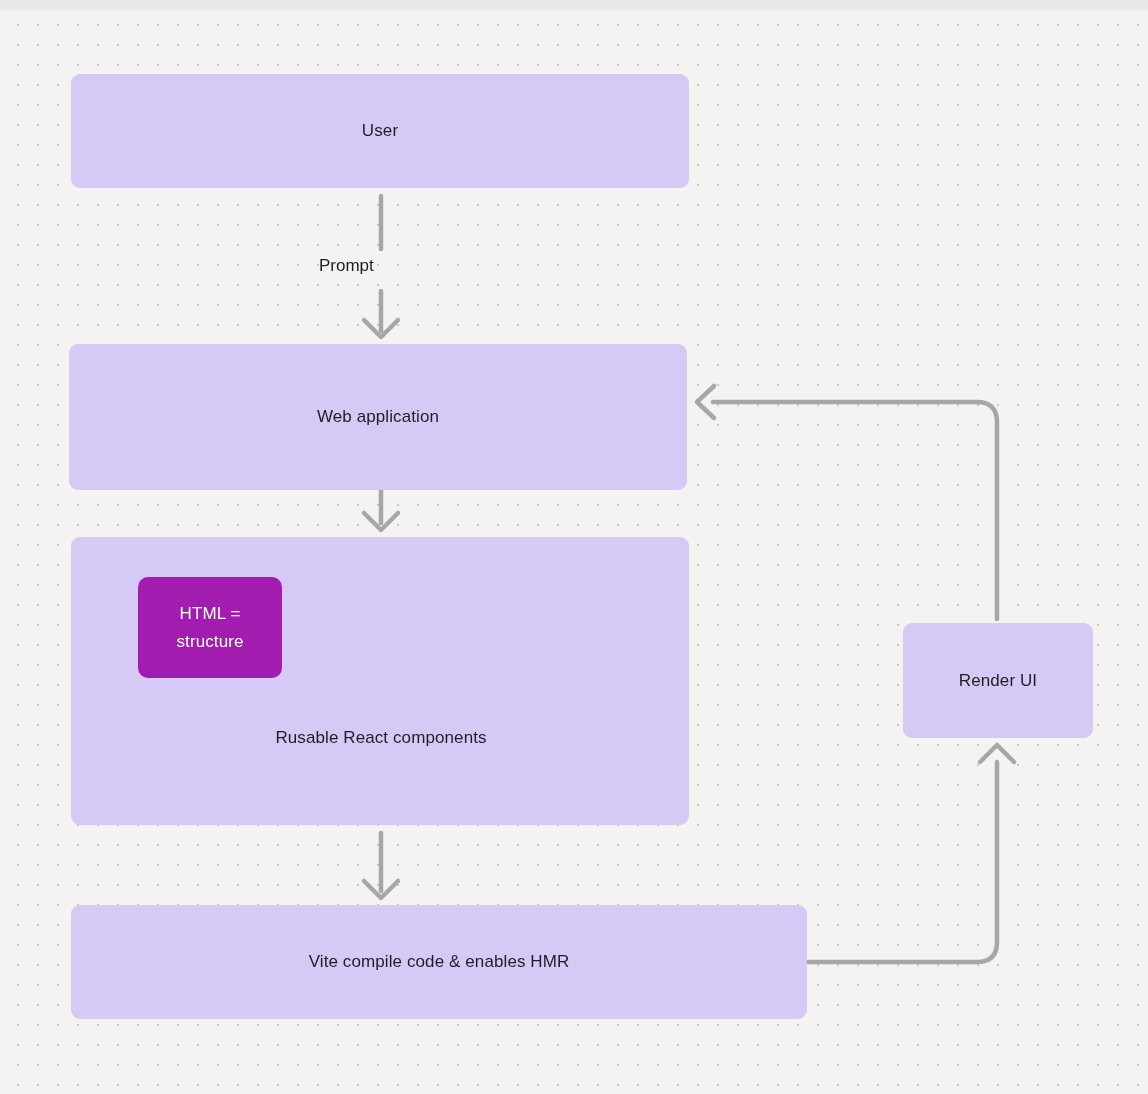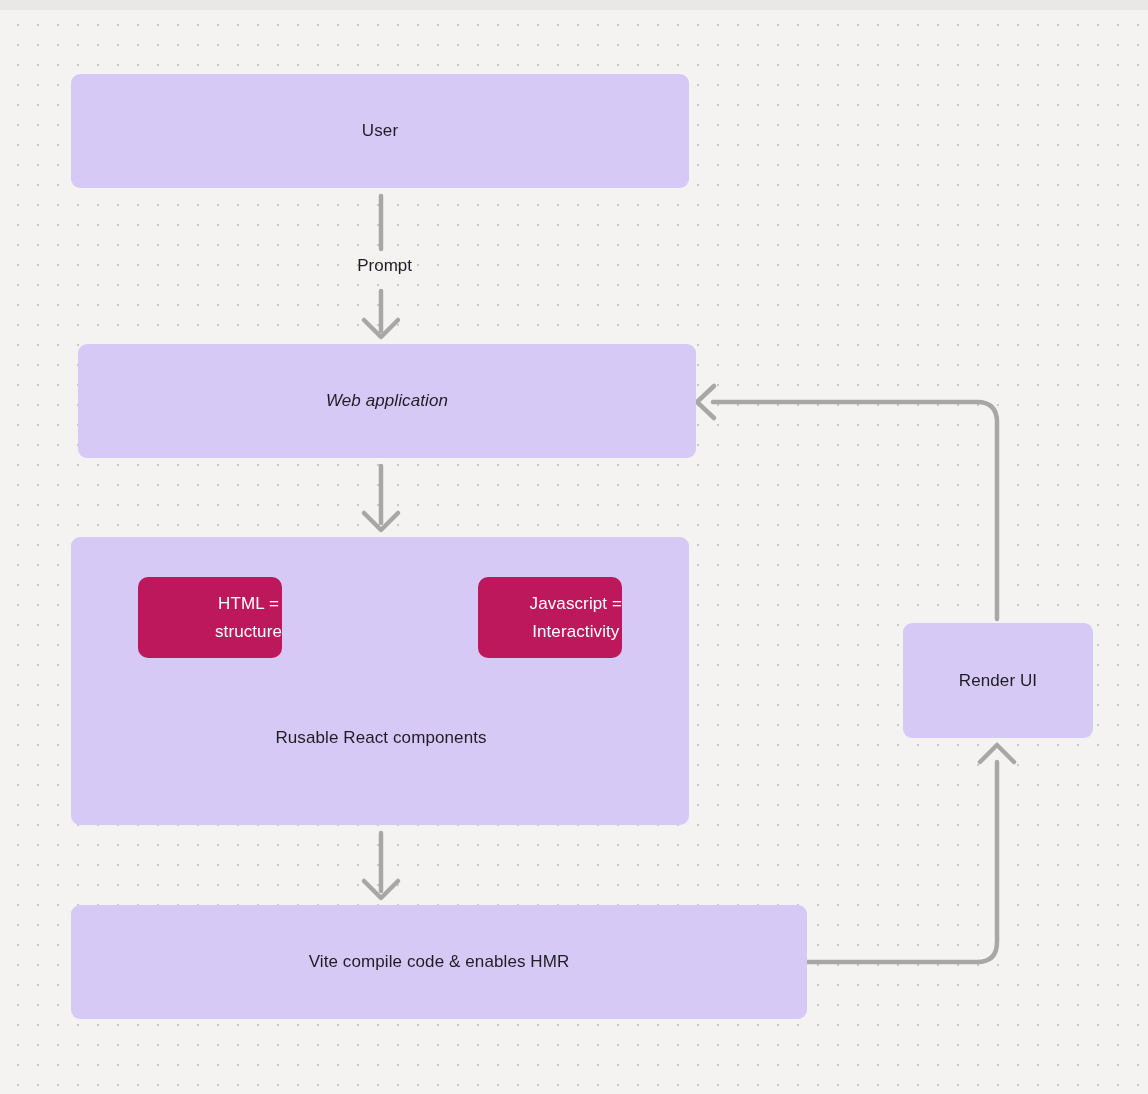--- a/index.html
+++ b/index.html
@@ -32,36 +32,36 @@
     border-radius: 9px;
     display: flex;
     align-items: center;
     justify-content: center;
     color: #1f1e24;
     font-size: 17px;
     font-weight: 500;
     letter-spacing: 0.1px;
   }
   .node-user      { left: 71px;  top: 64px;  width: 618px; height: 114px; }
-  .node-webapp    { left: 78px;  top: 334px; width: 618px; height: 114px; font-style: italic; }
+  .node-webapp    { left: 69px;  top: 334px; width: 618px; height: 146px; }
   .node-group     { left: 71px;  top: 527px; width: 618px; height: 288px;
                     display: block; }
   .node-vite      { left: 71px;  top: 895px; width: 736px; height: 114px; }
   .node-render    { left: 903px; top: 613px; width: 190px; height: 115px; }
 
   .subnode {
     position: absolute;
     top: 40px;
     width: 144px;
-    height: 81px;
-    background: #be185d;
+    height: 101px;
+    background: #a21caf;
     border-radius: 10px;
     display: flex;
     align-items: center;
-    justify-content: flex-end;
+    justify-content: center;
     text-align: center;
     color: #ffffff;
     font-size: 17px;
     font-weight: 500;
     line-height: 28px;
     white-space: pre-line;
   }
   .subnode-html { left: 67px;  }
   .subnode-css  { left: 237px; }
   .subnode-js   { left: 407px; }
@@ -71,24 +71,24 @@
     left: 0;
     top: 191px;
     width: 620px;
     text-align: center;
     color: #1f1e24;
     font-size: 17px;
     font-weight: 500;
   }
   .edge-label {
     position: absolute;
-    left: 312px;
+    left: 319px;
     top: 246px;
     width: 100px;
-    text-align: right;
+    text-align: left;
     color: #1f1e24;
     font-size: 17px;
     font-weight: 500;
   }
 </style>
 </head>
 <body>
 
 <div class="canvas">
 
@@ -119,24 +119,20 @@
 
   <div class="node node-webapp">
     <span>Web application</span>
   </div>
 
   <div class="node node-group">
     <div class="subnode subnode-html">
       <span>HTML =
 structure</span>
     </div>
-    <div class="subnode subnode-js">
-      <span>Javascript =
-Interactivity</span>
-    </div>
     <div class="group-caption">Rusable React components</div>
   </div>
 
   <div class="node node-vite">
     <span>Vite compile code &amp; enables HMR</span>
   </div>
 
   <div class="node node-render">
     <span>Render UI</span>
   </div>

